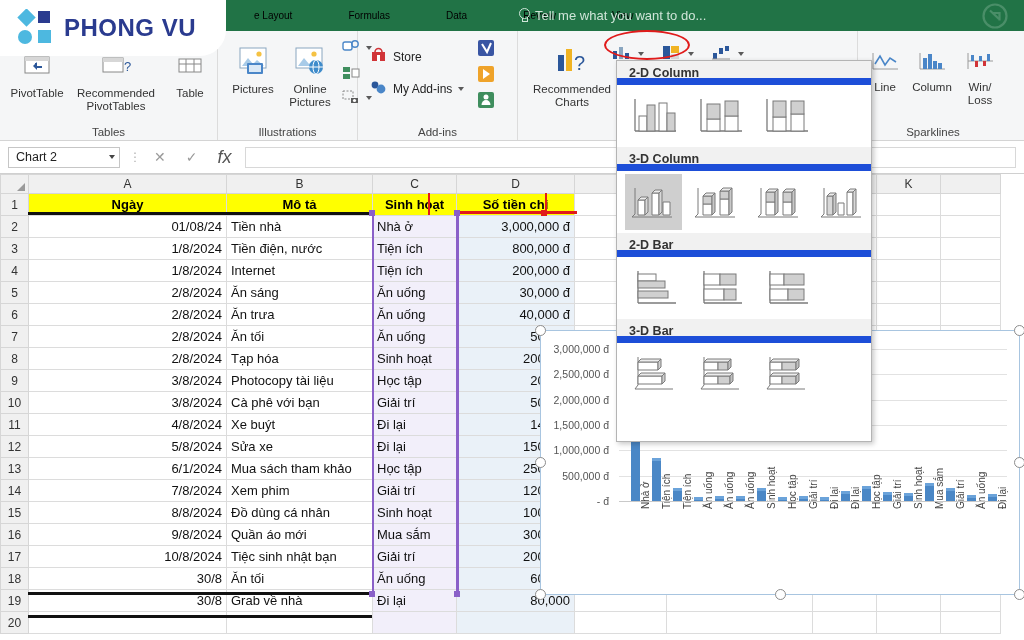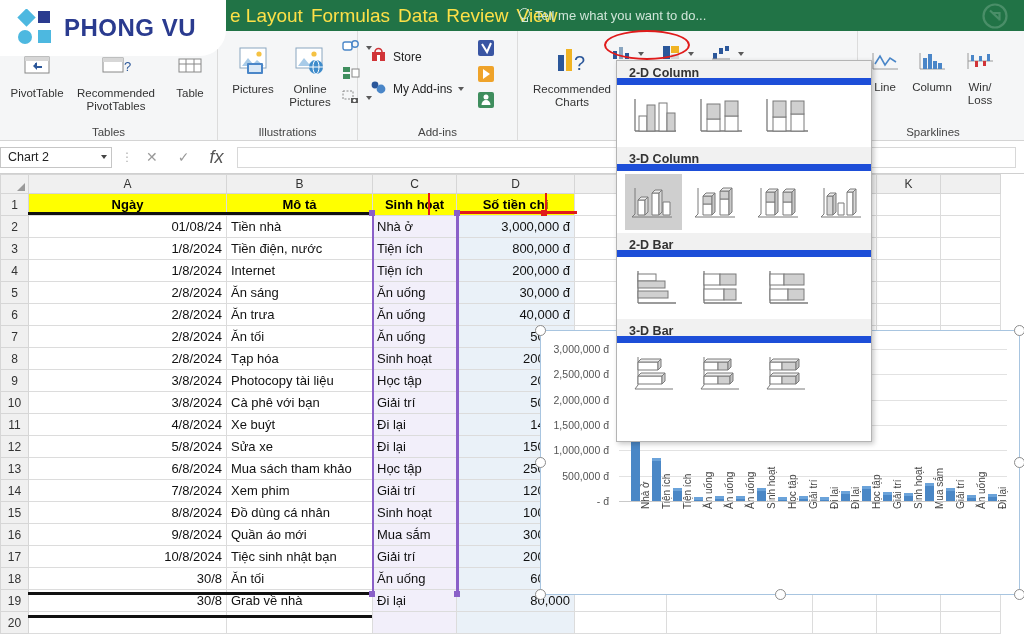--- a/index.html
+++ b/index.html
@@ -11,21 +11,21 @@
   }
   #app { position: relative; width: 1024px; height: 640px; overflow: hidden; }
 
   
   .tabbar {
     position: absolute; left: 0; top: 0; width: 1024px; height: 31px;
     background: #217346;
   }
   .tabs { position: absolute; left: 226px; top: 0; display: flex; align-items: center; height: 31px; }
   .tab {
-    color: #fde047; font-size: 19px; padding: 0 4px; line-height: 31px;
+    color: #000000; font-size: 10px; padding: 0 28px; line-height: 31px;
     white-space: nowrap;
   }
   .tellme {
     position: absolute; left: 518px; top: 0; height: 31px; line-height: 31px;
     color: #cfe5d8; font-size: 13px; white-space: nowrap;
   }
   .bulb-icon {
     display: inline-block; width: 11px; height: 14px; vertical-align: -2px;
     margin-right: 6px; position: relative;
   }
@@ -72,21 +72,21 @@
 
   
   .ic { position: relative; display:block; }
 
   
   .fbar {
     position: absolute; left: 0; top: 141px; width: 1024px; height: 33px;
     background: #fff; border-bottom: 1px solid #d0d0d0; display:flex; align-items:center;
   }
   .namebox {
-    width: 112px; height: 21px; border: 1px solid #c6c6c6;
+    margin-left: 8px; width: 112px; height: 21px; border: 1px solid #c6c6c6;
     background:#fff; font-size: 12.5px; display:flex; align-items:center;
     padding: 0 4px 0 7px; color:#222; justify-content: space-between;
   }
   .namebox .cv { border-top:4px solid #444; border-left:3.5px solid transparent; border-right:3.5px solid transparent; width:0;height:0; }
   .fb-sep { margin: 0 9px; color:#b0b0b0; font-size: 12px; letter-spacing:0; }
   .fb-icons { display:flex; align-items:center; gap: 20px; color:#9a9a9a; font-size: 14px; padding: 0 14px 0 4px;}
   .fb-icons .fx { font-style: italic; font-family: Liberation Sans, sans-serif; font-size:18px; color:#555;}
   .fb-input { flex:1; height: 21px; border:1px solid #d8d8d8; border-left:1px solid #d8d8d8; background:#fff; margin-right:8px; }
 
   
@@ -621,21 +621,21 @@
             <td class="cell selC">Đi lại</td>
             <td class="cell money">150,000</td>
             <td class="cell "></td>
             <td class="cell "></td>
             <td class="cell "></td>
             <td class="cell "></td>
             <td class="cell "></td>
           </tr>
           <tr>
             <td class="rowhdr">13</td>
-            <td class="cell num">6/8/2024</td>
+            <td class="cell num">6/1/2024</td>
             <td class="cell ">Mua sách tham khảo</td>
             <td class="cell selC">Học tập</td>
             <td class="cell money">250,000</td>
             <td class="cell "></td>
             <td class="cell "></td>
             <td class="cell "></td>
             <td class="cell "></td>
             <td class="cell "></td>
           </tr>
           <tr>

